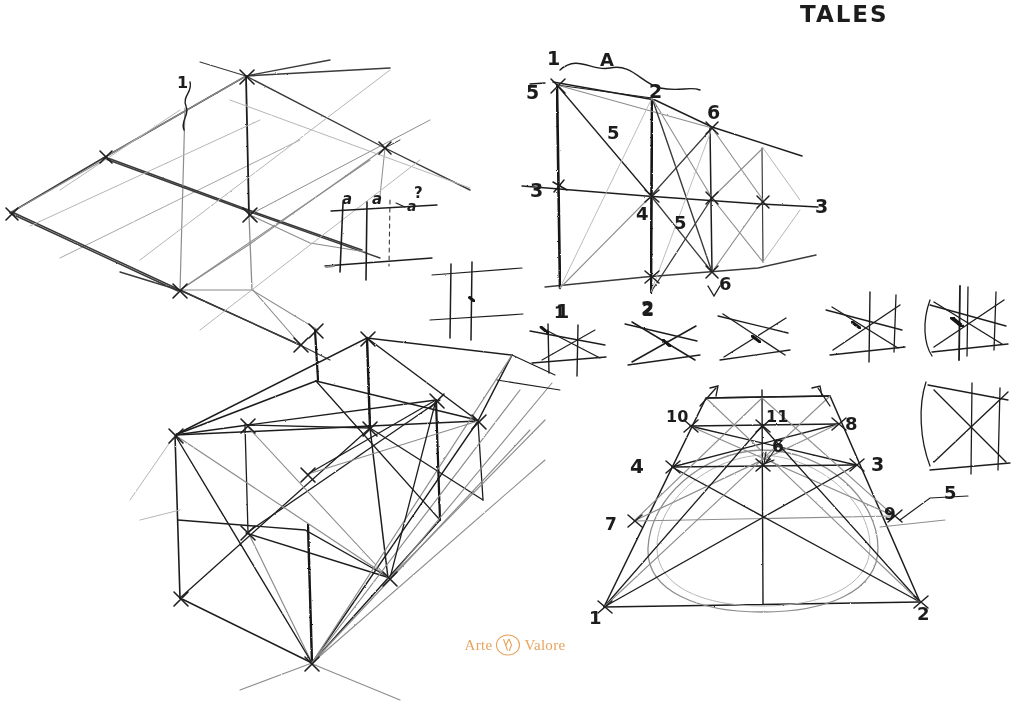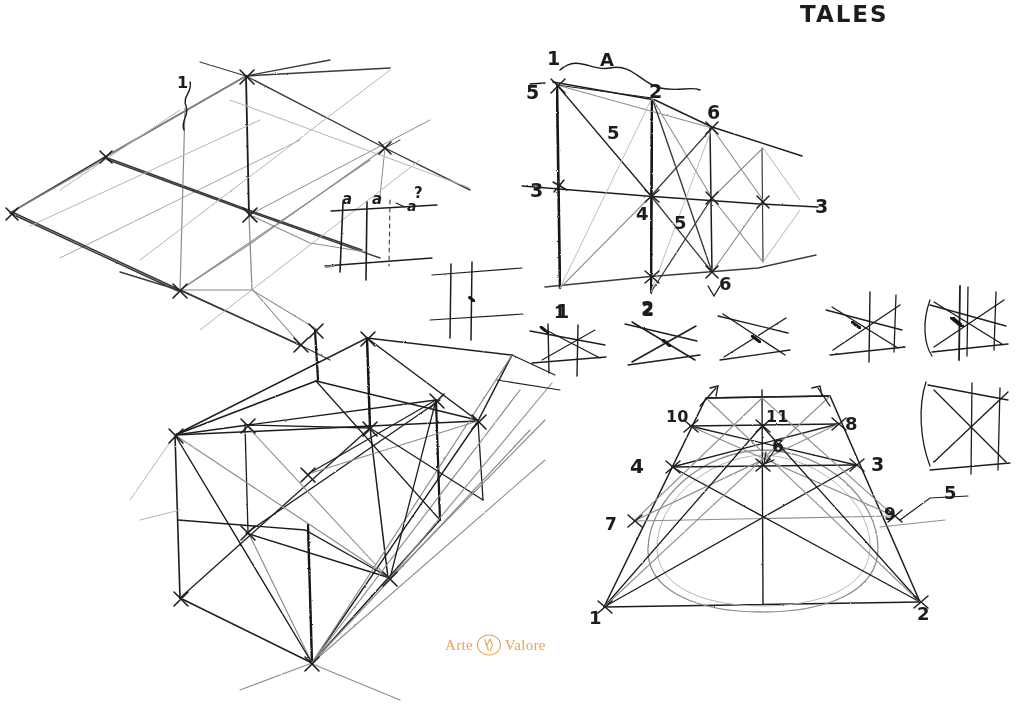--- a/index.html
+++ b/index.html
@@ -2,21 +2,21 @@
 <html><head>
 <meta charset="utf-8">
 <style>
   html,body{margin:0;padding:0;background:#fff;}
   body{width:1024px;height:717px;overflow:hidden;
        font-family:"Liberation Serif",serif;position:relative;}
   #sheet{position:absolute;inset:0;width:1024px;height:717px;background:#ffffff;}
   svg#art{position:absolute;left:0;top:0;width:1024px;height:717px;}
   .hand{font-family:"DejaVu Sans",sans-serif;fill:#1c1c1c;font-weight:700;}
   .wm{position:absolute;left:445px;top:632px;width:140px;height:26px;
-      display:flex;align-items:center;gap:3px;
+      display:flex;align-items:center;justify-content:center;gap:3px;
       color:#e8a35c;font-family:"Liberation Serif",serif;font-size:15px;
       letter-spacing:.3px;pointer-events:none;}
   .wm .mark{display:inline-block;width:26px;height:22px;position:relative;}
 </style>
 </head>
 <body>
 
 <div id="sheet">
 
   <svg id="art" viewBox="0 0 1024 717">

